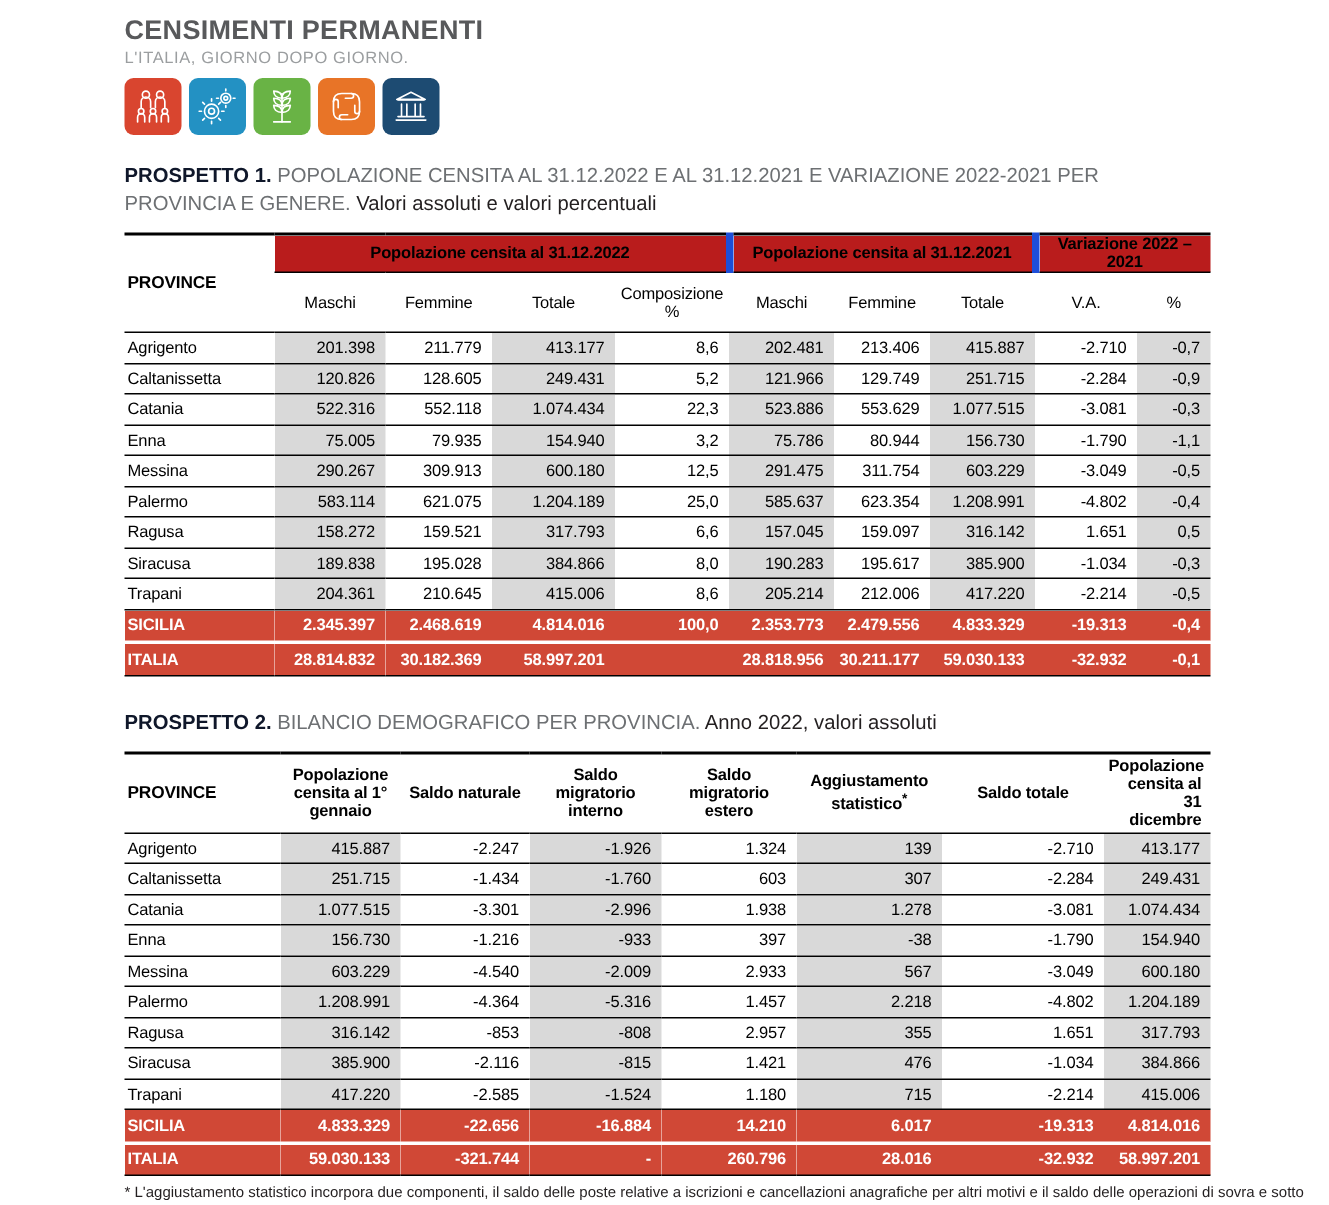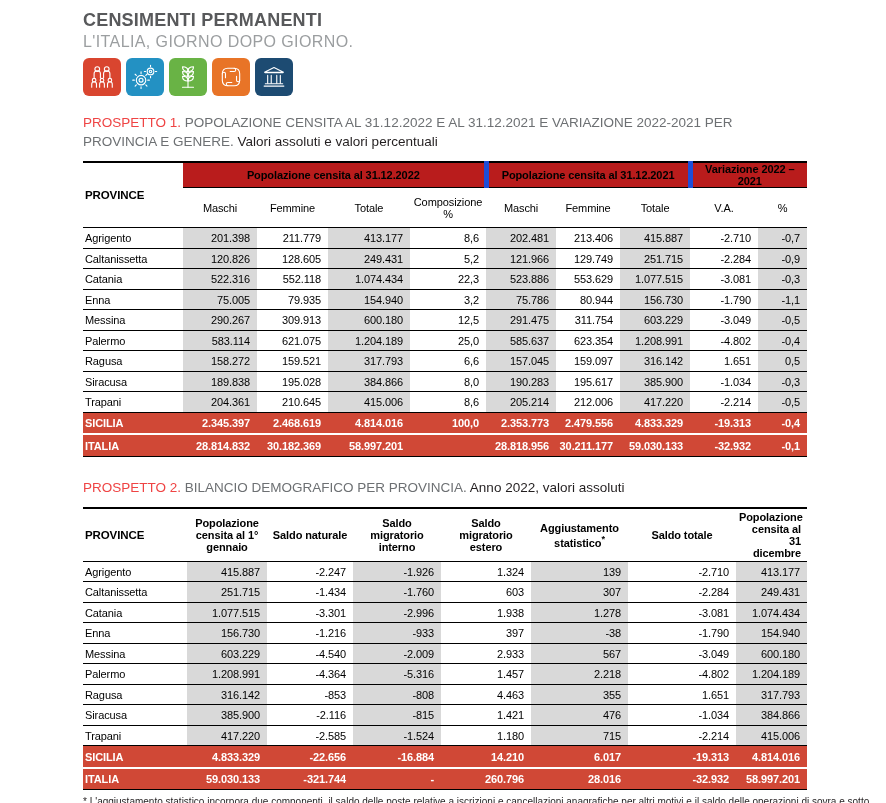--- a/index.html
+++ b/index.html
@@ -6,28 +6,28 @@
   html,body { background:#fff; }
   .page {
     position:relative; width:886px; height:803px; background:#fff;
     font-family:"Liberation Sans","DejaVu Sans",sans-serif; color:#000;
     overflow:hidden;
   }
   .content { padding-left:83px; padding-top:10px; width:807px; }
 
   
   .logo-title   { font-size:18px; font-weight:bold; color:#58595b; letter-spacing:.2px; }
-  .logo-sub     { font-size:16px; color:#9b9ea0; letter-spacing:.4px; margin-top:2px; }
+  .logo-sub     { font-size:11px; color:#9b9ea0; letter-spacing:.4px; margin-top:2px; }
   .tiles        { display:flex; gap:5px; margin-top:7px; }
   .tile         { width:38px; height:38px; border-radius:6px; display:flex; align-items:center; justify-content:center; }
   .tile svg     { width:30px; height:30px; stroke:#fff; fill:none; stroke-width:1.4; stroke-linecap:round; stroke-linejoin:round; }
 
   
   .tbl-title    { margin-top:17px; font-size:13.5px; line-height:1.42; width:724px; }
-  .tbl-title .lbl  { font-weight:normal; color:#ef4444; }
+  .tbl-title .lbl  { font-weight:bold; color:#0f172a; }
   .tbl-title .main { color:#6d7073; }
   .tbl-title .sub  { color:#231f20;text-align:center; }
   .tbl-title-2  { margin-top:21px; }
 
   
   table { border-collapse:collapse; table-layout:fixed; width:724px; margin-top:10px;
           font-size:11px; letter-spacing:-.1px; }
   th,td { overflow:hidden; }
   thead { border-top:2.5px solid #000; }
   .prov-h { text-align:left; font-weight:bold; font-size:11.5px; vertical-align:middle; padding-left:2px; }
@@ -379,21 +379,21 @@
             <td class="num">1.457</td>
             <td class="num gray">2.218</td>
             <td class="num">-4.802</td>
             <td class="num gray">1.204.189</td>
           </tr>
           <tr>
             <td class="prov">Ragusa</td>
             <td class="num gray">316.142</td>
             <td class="num">-853</td>
             <td class="num gray">-808</td>
-            <td class="num">4.463</td>
+            <td class="num">2.957</td>
             <td class="num gray">355</td>
             <td class="num">1.651</td>
             <td class="num gray">317.793</td>
           </tr>
           <tr>
             <td class="prov">Siracusa</td>
             <td class="num gray">385.900</td>
             <td class="num">-2.116</td>
             <td class="num gray">-815</td>
             <td class="num">1.421</td>

